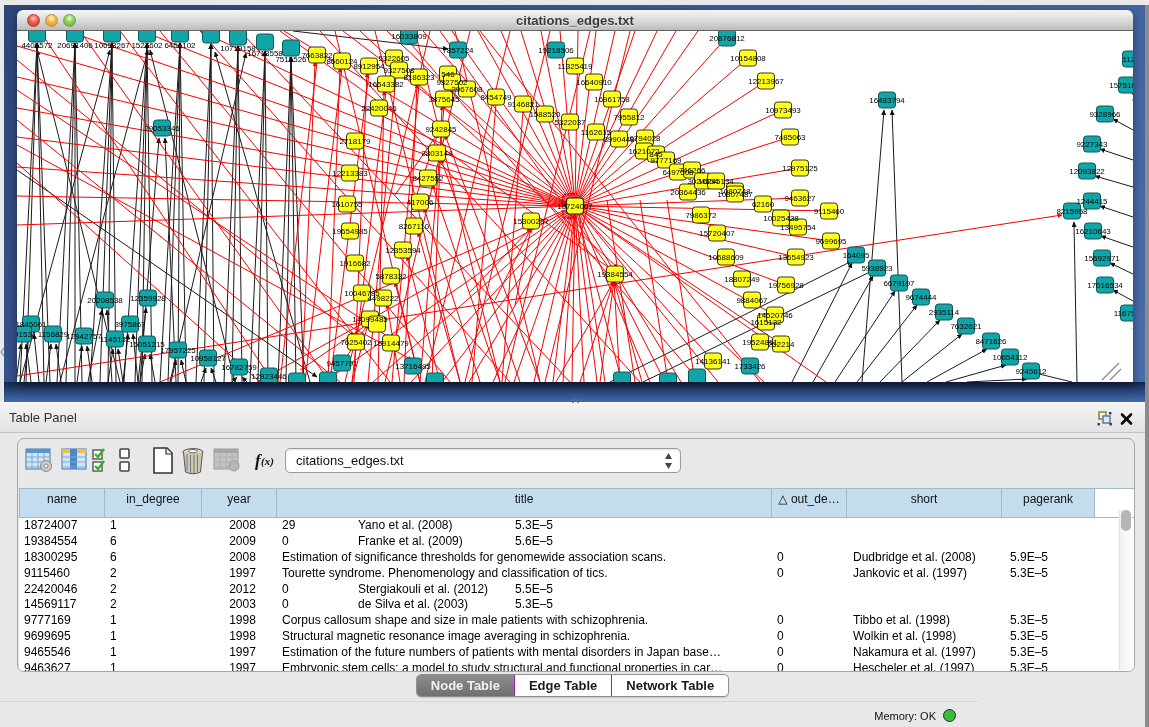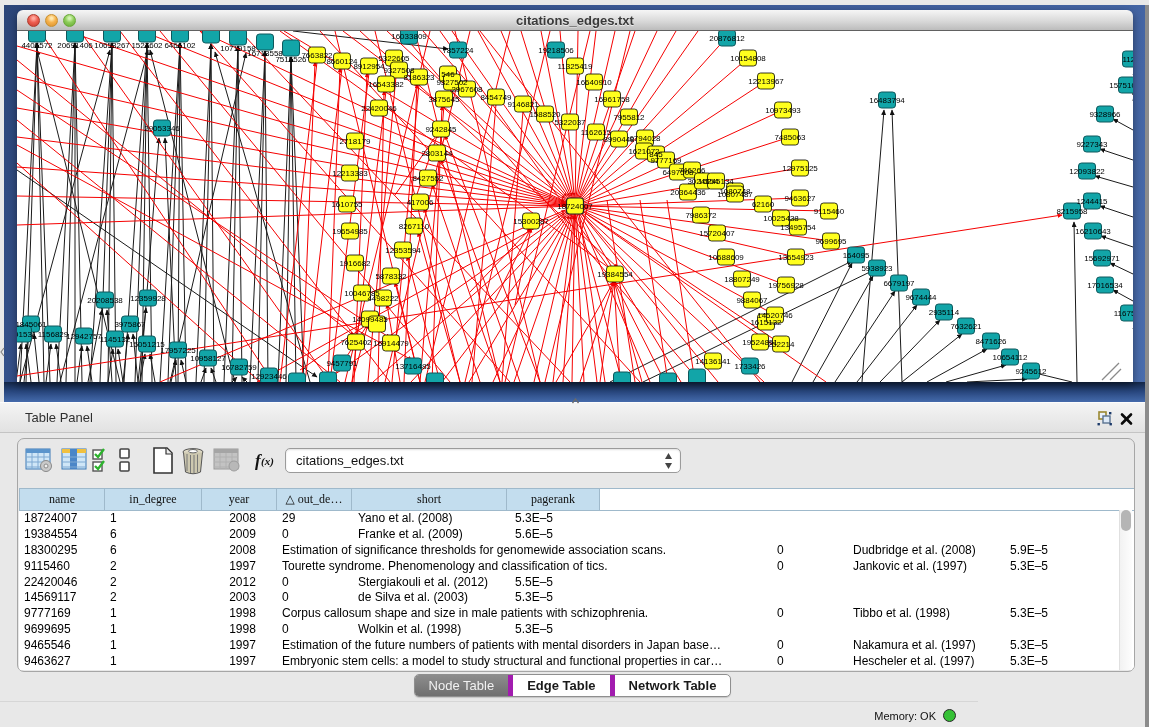--- a/index.html
+++ b/index.html
@@ -16,49 +16,49 @@
   line-height:21px; text-shadow:0 1px 0 rgba(255,255,255,0.6); }
 .tl { position:absolute; top:4px; width:13px; height:13px; border-radius:50%; }
 #tlr { left:10px; background:radial-gradient(circle at 50% 30%, #ffa99e 10%, #ee5f51 45%, #c33a2b 100%); border:1px solid #b03b2e;}
 #tly { left:28px; background:radial-gradient(circle at 50% 30%, #ffe9b0 10%, #f6b24c 45%, #d88f2a 100%); border:1px solid #c8902f;}
 #tlg { left:46px; background:radial-gradient(circle at 50% 30%, #d2f3b2 10%, #8ecd5a 45%, #63a833 100%); border:1px solid #6aa938;}
 #canvas { width:1116px; height:351px; background:#fff; overflow:hidden; }
 #rightbar { position:absolute; right:0; top:5px; width:4px; height:722px;
   background:#8c8c8c; z-index:40; }
 #panel { position:absolute; left:0; top:402px; width:1145px; height:325px; background:#e8e8e8; }
 #panelhdr { height:31px; background:linear-gradient(#f4f4f4,#e2e2e2); border-top:1px solid #fcfcfc;
-  border-bottom:1px solid #c4c4c4; position:relative;padding-left:16px; }
+  border-bottom:1px solid #c4c4c4; position:relative; }
 #panelhdr .t { font-size:13px; color:#303030; line-height:30px; padding-left:9px; }
 #phicons { position:absolute; right:10px; top:8px; width:44px; height:16px; }
 #box { position:absolute; left:17px; top:36px; width:1118px; height:234px;
   border:1px solid #a6a6a6; border-radius:7px; background:#e8e8e8; overflow:hidden; }
 #toolbar { height:44px; position:relative; }
 #toolbar > svg { position:absolute; left:6px; top:6px; }
 #combo { position:absolute; left:267px; top:9px; width:396px; height:25px; background:#fff;
   border:1px solid #9b9b9b; border-radius:5px; font-size:13px; color:#111; line-height:23px;
   padding-left:10px; box-shadow:inset 0 1px 2px rgba(0,0,0,0.12); }
 #combo .arr { position:absolute; left:auto; right:7px; top:3px; width:9px; height:18px; }
 #tbl { position:absolute; left:1px; top:49px; width:1116px; height:180px; background:#fff; }
-#thead { display:flex; height:23px; background:#c3ddee; border-top:1px solid #9fb9cb; border-bottom:1px solid #9fb9cb;font-family:Liberation Serif, serif; }
+#thead { display:flex; height:30px; background:#c3ddee; border-top:1px solid #9fb9cb; border-bottom:1px solid #9fb9cb; }
 .th { font-size:12px; color:#111; text-align:center; line-height:20px; border-right:1px solid #9fb9cb; overflow:hidden; white-space:nowrap; }
 .th:first-child { border-left:1px solid #9fb9cb; }
 #thfill { flex:1; background:#fff; border:none; }
 .tr { display:flex; height:15.9px; background:#fff; }
 .c { font-size:12px; color:#000; line-height:15.7px; white-space:nowrap; overflow:hidden; padding-left:5px; }
 .c1 { width:86px; } .c2 { width:97px; } .c3 { width:75px; padding-left:6px;text-align:center;}
 .c4 { width:495px; } .c5 { width:75px; } .c6 { width:155px; padding-left:6px; }
 .c7 { width:93px; padding-left:8px; }
 #vsb { position:absolute; right:3px; top:22px; width:13px; height:160px;
   background:linear-gradient(90deg,#f2f2f2,#fdfdfd); border-left:1px solid #e0e0e0;}
 #vsb .thumb { position:absolute; left:1px; top:0px; width:10px; height:21px; background:#b5b5b5; border-radius:5px; }
 #tabs { position:absolute; left:0; top:272px; width:1145px; height:29px; text-align:center; }
 #seg { display:inline-flex; height:23px; border:1px solid #8f8f8f; border-radius:5px; overflow:hidden;
   background:#fff; box-shadow:0 1px 1px rgba(0,0,0,0.15); }
-#seg .s { font-size:13px; font-weight:bold; line-height:22px; padding:0 14px; color:#1a1a1a; border-left:5px solid #a21caf;}
-#seg .s.sel { background:linear-gradient(#8d8d8d,#6f6f6f); color:#f2f2f2; border-left:none; font-weight:normal;}
+#seg .s { font-size:13px; font-weight:bold; line-height:22px; padding:0 14px; color:#1a1a1a; border-left:1px solid #a21caf;}
+#seg .s.sel { background:linear-gradient(#8d8d8d,#6f6f6f); color:#f2f2f2; border-left:none; font-weight:bold;}
 #status { position:absolute; left:0; top:299px; width:978px; height:26px; border-top:1px solid #d6d6d6; }
 #mem { position:absolute; right:42px; top:8px; font-size:11px; color:#111; }
 #dot { position:absolute; right:22px; top:7px; width:13px; height:13px; border-radius:50%;
   background:#35c135; border:1.5px solid #2a2a2a; }
 </style></head>
 <body>
 <div id="desk"></div>
 <div id="deskbot"></div>
 <div id="win">
   <div id="titlebar">
@@ -656,20 +656,21 @@
       <div id="combo">citations_edges.txt<svg class="arr" width="9" height="18" viewBox="0 0 9 18">
             <path d="M4.5 1 L8 7 L1 7 Z" fill="#444"></path>
             <path d="M4.5 17 L8 11 L1 11 Z" fill="#444"></path>
           </svg></div>
     </div>
     <div id="tbl">
       <div id="thead">
         <div class="th" style="width:86px">name</div>
         <div class="th" style="width:97px">in_degree</div>
         <div class="th" style="width:75px">year</div>
+        <div class="th" style="width:495px">title</div>
         <div class="th" style="width:75px">△ out_de…</div>
         <div class="th" style="width:155px">short</div>
         <div class="th" style="width:93px">pagerank</div>
         <div id="thfill" class="th"></div>
       </div>
       <div class="tr">
           <div class="c c1">18724007</div>
           <div class="c c2">1</div>
           <div class="c c3">2008</div>
           <div class="c c5">29</div>
@@ -724,20 +725,21 @@
           <div class="c c3">1998</div>
           <div class="c c4">Corpus callosum shape and size in male patients with schizophrenia.</div>
           <div class="c c5">0</div>
           <div class="c c6">Tibbo et al. (1998)</div>
           <div class="c c7">5.3E–5</div>
         </div>
 <div class="tr">
           <div class="c c1">9699695</div>
           <div class="c c2">1</div>
           <div class="c c3">1998</div>
+          <div class="c c4">Structural magnetic resonance image averaging in schizophrenia.</div>
           <div class="c c5">0</div>
           <div class="c c6">Wolkin et al. (1998)</div>
           <div class="c c7">5.3E–5</div>
         </div>
 <div class="tr">
           <div class="c c1">9465546</div>
           <div class="c c2">1</div>
           <div class="c c3">1997</div>
           <div class="c c4">Estimation of the future numbers of patients with mental disorders in Japan base…</div>
           <div class="c c5">0</div>

